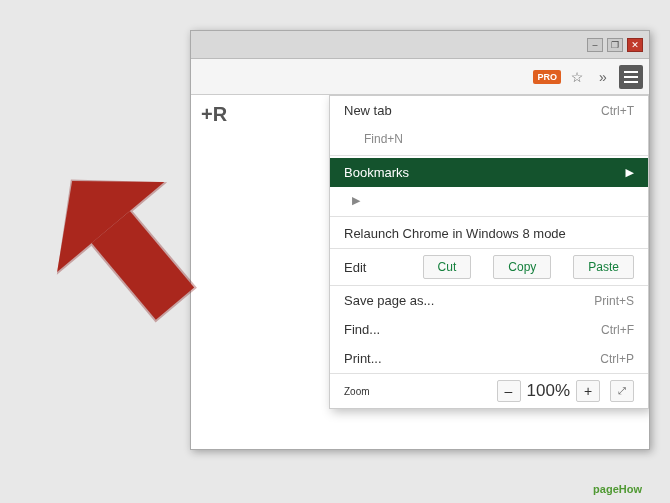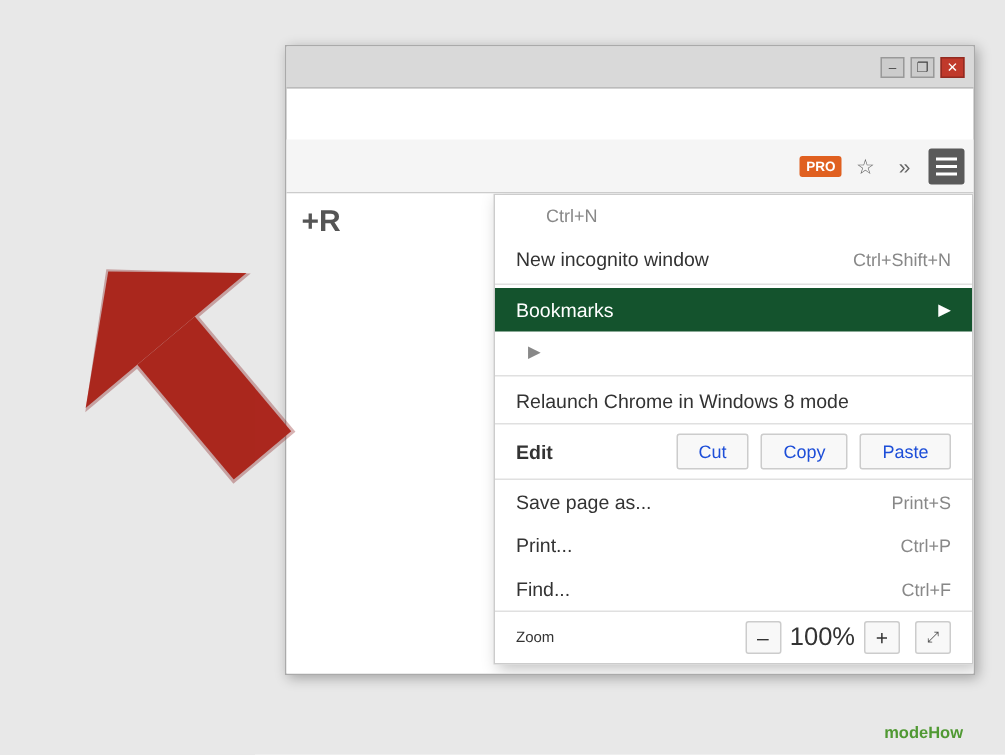--- a/index.html
+++ b/index.html
@@ -71,21 +71,20 @@
     
     .toolbar {
       height: 36px;
       background: #f5f5f5;
       border-bottom: 1px solid #ccc;
       display: flex;
       align-items: center;
       justify-content: flex-end;
       padding: 12px 6px;
       gap: 6px;
-      margin-top: 34px;
     }
 
     .pro-badge {
       background: #e06020;
       color: #fff;
       font-size: 9px;
       font-weight: bold;
       padding: 2px 4px;
       border-radius: 2px;
     }
@@ -198,32 +197,31 @@
       padding: 6px 14px;
       border-top: 1px solid #e0e0e0;
       border-bottom: 1px solid #e0e0e0;
       gap: 0;
     }
 
     .edit-label {
       flex: 1;
       font-size: 13px;
       color: #333;
-      font-weight: bold;
     }
 
     .edit-btn {
       border: 1px solid #ccc;
       background: #f8f8f8;
       padding: 4px 14px;
       font-size: 12px;
-      color: #1d4ed8;
+      color: #15803d;
       cursor: pointer;
       border-radius: 2px;
-      margin-left: 8px;
+      margin-left: 22px;
     }
 
     
     .zoom-row {
       display: flex;
       align-items: center;
       padding: 6px 14px;
       border-top: 1px solid #e0e0e0;
     }
 
@@ -328,29 +326,29 @@
         <div class="hamburger-line"></div>
         <div class="hamburger-line"></div>
       </div>
     </div>
 
     <div class="content-area">
       <div class="plus-r">+R</div>
 
       <div class="context-menu">
 
-
-        <div class="menu-item">
-          <span class="menu-shortcut">Ctrl+N</span>
-        </div>
-
-        <div class="menu-item">
-          <span class="menu-item-label">New incognito window</span>
-          <span class="menu-shortcut">Ctrl+Shift+N</span>
-        </div>
+        <div class="menu-item">
+          <span class="menu-item-label">New tab</span>
+          <span class="menu-shortcut">Ctrl+T</span>
+        </div>
+
+        <div class="menu-item">
+          <span class="menu-shortcut">Find+N</span>
+        </div>
+
 
         <div class="menu-divider"></div>
 
         <div class="menu-item highlighted">
           <span class="menu-item-label">Bookmarks</span>
           <span class="menu-arrow">▶</span>
         </div>
 
         <div class="menu-item">
           <span class="menu-arrow">▶</span>
@@ -368,27 +366,27 @@
           <button class="edit-btn">Copy</button>
           <button class="edit-btn">Paste</button>
         </div>
 
         <div class="menu-item">
           <span class="menu-item-label">Save page as...</span>
           <span class="menu-shortcut">Print+S</span>
         </div>
 
         <div class="menu-item">
+          <span class="menu-item-label">Find...</span>
+          <span class="menu-shortcut">Ctrl+F</span>
+        </div>
+
+        <div class="menu-item">
           <span class="menu-item-label">Print...</span>
           <span class="menu-shortcut">Ctrl+P</span>
-        </div>
-
-        <div class="menu-item">
-          <span class="menu-item-label">Find...</span>
-          <span class="menu-shortcut">Ctrl+F</span>
         </div>
 
         <div class="zoom-row">
           <span class="zoom-label">Zoom</span>
           <div class="zoom-controls">
             <button class="zoom-btn">–</button>
             <span class="zoom-value">100%</span>
             <button class="zoom-btn">+</button>
             <button class="zoom-fullscreen">⤢</button>
           </div>
@@ -411,16 +409,16 @@
       </g>
 
       <g transform="rotate(-40, 110, 90)" opacity="0.3">
         <polygon points="83,162 137,162 137,58 83,58" fill="#7b0000"></polygon>
         <polygon points="38,62 110,-2 182,62" fill="#7b0000"></polygon>
       </g>
     </svg>
   </div>
 
   <div class="wikihow-watermark">
-    <span>mode</span><span style="color:#509933;font-weight:bold;">How</span>
+    <span>page</span><span style="color:#509933;font-weight:bold;">How</span>
   </div>
 
 </div>
 
 </body></html>

